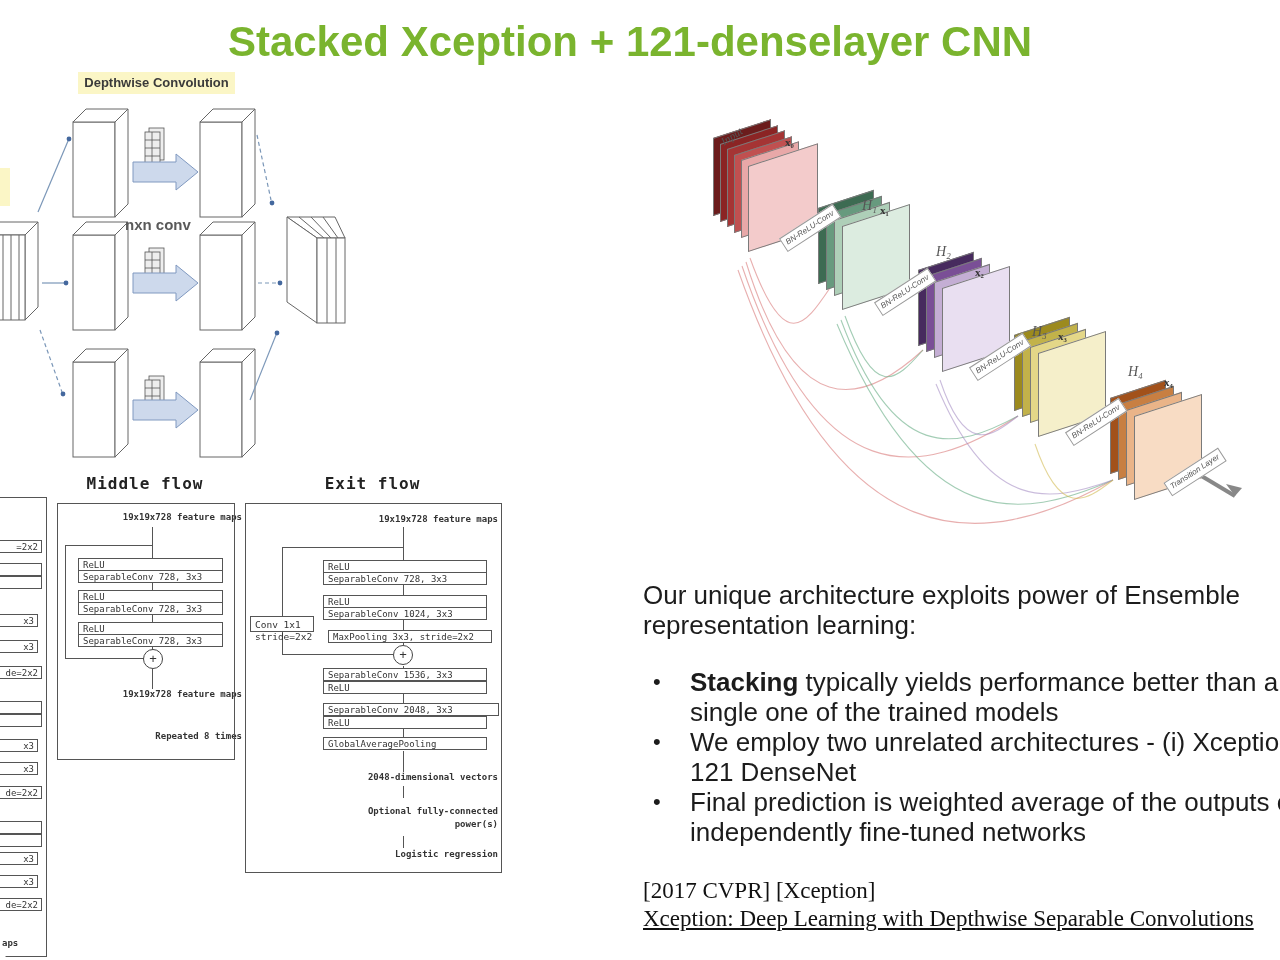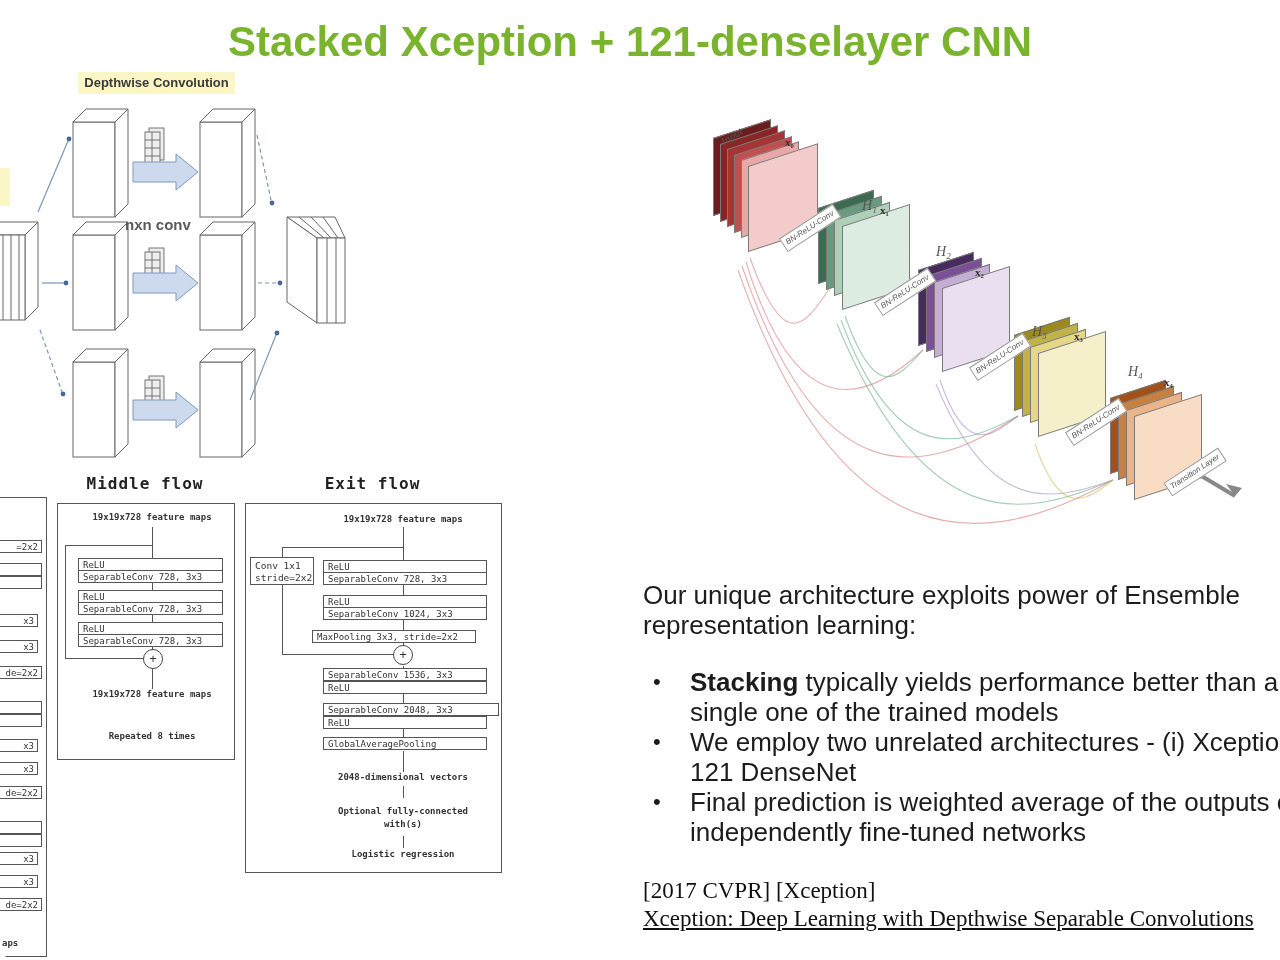--- a/index.html
+++ b/index.html
@@ -16,21 +16,21 @@
   .flowtitle{position:absolute;font-family:"DejaVu Sans Mono","Liberation Mono",monospace;
              font-weight:bold;font-size:16px;color:#222;text-align:center;letter-spacing:1px;}
   .obox{position:absolute;border:1px solid #555;background:transparent;}
   .frow{position:absolute;border:1px solid #555;background:#fff;color:#333;
         font-family:"DejaVu Sans Mono","Liberation Mono",monospace;font-size:9px;
         line-height:12px;padding-left:4px;box-sizing:border-box;white-space:nowrap;overflow:hidden;}
   .erow{position:absolute;border:1px solid #555;background:#fff;color:#333;
         font-family:"DejaVu Sans Mono","Liberation Mono",monospace;font-size:9px;
         line-height:12px;text-align:right;padding-right:3px;box-sizing:border-box;}
   .fline{position:absolute;background:#555;}
-  .ftext{position:absolute;text-align:center;color:#333;font-weight:bold;
+  .ftext{position:absolute;text-align:right;color:#333;font-weight:bold;
          font-family:"DejaVu Sans Mono","Liberation Mono",monospace;font-size:9px;white-space:nowrap;}
   .plus{position:absolute;width:20px;height:20px;border:1px solid #444;border-radius:50%;
         background:#fff;text-align:center;line-height:18px;font-size:13px;color:#333;box-sizing:border-box;}
   .convbox{position:absolute;border:1px solid #555;background:#fff;color:#333;
         font-family:"DejaVu Sans Mono","Liberation Mono",monospace;font-size:9.5px;
         line-height:12px;padding:2px 0 0 4px;box-sizing:border-box;}
   
   .dnet{position:absolute;left:690px;top:120px;width:580px;height:420px;}
   .plate{position:absolute;border:1px solid #7a7a7a;transform:skewY(-18deg);
          transform-origin:0 0;box-sizing:border-box;}
@@ -182,33 +182,33 @@
       <div class="frow" style="left: 78px; top: 558px; width: 145px; height: 13px;">ReLU</div>
       <div class="frow" style="left: 78px; top: 570px; width: 145px; height: 13px;">SeparableConv 728, 3x3</div>
       <div class="frow" style="left: 78px; top: 590px; width: 145px; height: 13px;">ReLU</div>
       <div class="frow" style="left: 78px; top: 602px; width: 145px; height: 13px;">SeparableConv 728, 3x3</div>
       <div class="frow" style="left: 78px; top: 622px; width: 145px; height: 13px;">ReLU</div>
       <div class="frow" style="left: 78px; top: 634px; width: 145px; height: 13px;">SeparableConv 728, 3x3</div>
       <div class="frow" style="left: 323px; top: 560px; width: 164px; height: 13px;">ReLU</div>
       <div class="frow" style="left: 323px; top: 572px; width: 164px; height: 13px;">SeparableConv 728, 3x3</div>
       <div class="frow" style="left: 323px; top: 595px; width: 164px; height: 13px;">ReLU</div>
       <div class="frow" style="left: 323px; top: 607px; width: 164px; height: 13px;">SeparableConv 1024, 3x3</div>
-      <div class="frow" style="left: 312px; top: 630px; width: 164px; height: 13px;">MaxPooling 3x3, stride=2x2</div>
+      <div class="frow" style="left: 328px; top: 630px; width: 164px; height: 13px;">MaxPooling 3x3, stride=2x2</div>
       <div class="frow" style="left: 323px; top: 668px; width: 164px; height: 13px;">SeparableConv 1536, 3x3</div>
       <div class="frow" style="left: 323px; top: 681px; width: 164px; height: 13px;">ReLU</div>
       <div class="frow" style="left: 323px; top: 703px; width: 176px; height: 13px;">SeparableConv 2048, 3x3</div>
       <div class="frow" style="left: 323px; top: 716px; width: 164px; height: 13px;">ReLU</div>
       <div class="frow" style="left: 323px; top: 737px; width: 164px; height: 13px;">GlobalAveragePooling</div>
       <div class="ftext" style="left: 62px; top: 512px; width: 180px;">19x19x728 feature maps</div>
       <div class="ftext" style="left: 62px; top: 689px; width: 180px;">19x19x728 feature maps</div>
       <div class="ftext" style="left: 62px; top: 731px; width: 180px;">Repeated 8 times</div>
       <div class="ftext" style="left: 308px; top: 514px; width: 190px;">19x19x728 feature maps</div>
       <div class="ftext" style="left: 308px; top: 772px; width: 190px;">2048-dimensional vectors</div>
       <div class="ftext" style="left: 308px; top: 806px; width: 190px;">Optional fully-connected</div>
-      <div class="ftext" style="left: 308px; top: 819px; width: 190px;">with(s)</div>
+      <div class="ftext" style="left: 308px; top: 819px; width: 190px;">power(s)</div>
       <div class="ftext" style="left: 308px; top: 849px; width: 190px;">Logistic regression</div>
       <div class="plus" style="left: 143px; top: 649px;">+</div>
       <div class="plus" style="left: 393px; top: 645px;">+</div>
     </div>
 
   <div>
     <div class="fline" style="left:46px;top:497px;width:1px;height:460px;"></div>
     <div class="fline" style="left:0;top:497px;width:46px;height:1px;"></div>
     <div class="fline" style="left:0;top:956px;width:46px;height:1px;"></div>
     <div id="entry-rows">
@@ -230,21 +230,21 @@
         <div class="erow" style="left: -30px; top: 898px; width: 72px; height: 13px;">de=2x2</div>
       </div>
     <div class="ftext" style="left:0px;top:938px;width:40px;text-align:left;padding-left:2px;">aps</div>
   </div>
 
   <div class="flowtitle" style="left:57px;top:474px;width:176px;">Middle flow</div>
   <div class="obox" style="left:57px;top:503px;width:176px;height:255px;"></div>
 
   <div class="flowtitle" style="left:245px;top:474px;width:255px;">Exit flow</div>
   <div class="obox" style="left:245px;top:503px;width:255px;height:368px;"></div>
-  <div class="convbox" style="left:250px;top:557px;width:64px;height:28px;">
+  <div class="convbox" style="left:250px;top:616px;width:64px;height:16px;">
     <span>Conv 1x1</span><br>
     <span>stride=2x2</span>
   </div>
 
   <div class="dnet">
     <svg id="dn-svg" width="580" height="420" viewBox="0 0 580 420" style="left:0;top:0;">
         <path d="M60,138 C95,235 115,205 140,168" fill="none" stroke="#d87a7a" stroke-width="1.1" opacity="0.6"></path>
         <path d="M56,142 C105,300 170,288 233,230" fill="none" stroke="#d87a7a" stroke-width="1.1" opacity="0.6"></path>
         <path d="M52,146 C130,375 230,360 328,296" fill="none" stroke="#d87a7a" stroke-width="1.1" opacity="0.6"></path>
         <path d="M48,150 C150,440 290,435 423,360" fill="none" stroke="#d87a7a" stroke-width="1.1" opacity="0.6"></path>
@@ -272,21 +272,21 @@
         <div class="xlab" style="left: 190px; top: 84px;">x₁</div>
         <div class="plate" style="left: 228px; top: 150px; width: 56px; height: 76px; background: rgb(71, 42, 94);"></div>
         <div class="plate" style="left: 236px; top: 156px; width: 56px; height: 76px; background: rgb(122, 79, 150);"></div>
         <div class="plate" style="left: 244px; top: 162px; width: 56px; height: 76px; background: rgb(196, 174, 212);"></div>
         <div class="plate" style="left: 252px; top: 168px; width: 68px; height: 84px; background: rgb(233, 223, 241);"></div>
         <div class="xlab" style="left: 285px; top: 146px;">x₂</div>
         <div class="plate" style="left: 324px; top: 215px; width: 56px; height: 76px; background: rgb(156, 138, 30);"></div>
         <div class="plate" style="left: 332px; top: 221px; width: 56px; height: 76px; background: rgb(194, 178, 74);"></div>
         <div class="plate" style="left: 340px; top: 227px; width: 56px; height: 76px; background: rgb(228, 215, 136);"></div>
         <div class="plate" style="left: 348px; top: 233px; width: 68px; height: 84px; background: rgb(245, 239, 202);"></div>
-        <div class="xlab" style="left: 384px; top: 210px;">x₃</div>
+        <div class="xlab" style="left: 368px; top: 210px;">x₃</div>
         <div class="plate" style="left: 420px; top: 278px; width: 56px; height: 76px; background: rgb(162, 81, 26);"></div>
         <div class="plate" style="left: 428px; top: 284px; width: 56px; height: 76px; background: rgb(200, 127, 66);"></div>
         <div class="plate" style="left: 436px; top: 290px; width: 56px; height: 76px; background: rgb(234, 180, 136);"></div>
         <div class="plate" style="left: 444px; top: 296px; width: 68px; height: 84px; background: rgb(248, 220, 196);"></div>
         <div class="xlab" style="left: 474px; top: 256px;">x₄</div>
         <div class="banner" style="left: 120px; top: 108px;">BN-ReLU-Conv</div>
         <div class="hlab" style="left: 172px; top: 78px;">H₁</div>
         <div class="banner" style="left: 215px; top: 172px;">BN-ReLU-Conv</div>
         <div class="hlab" style="left: 246px; top: 124px;">H₂</div>
         <div class="banner" style="left: 310px; top: 237px;">BN-ReLU-Conv</div>

